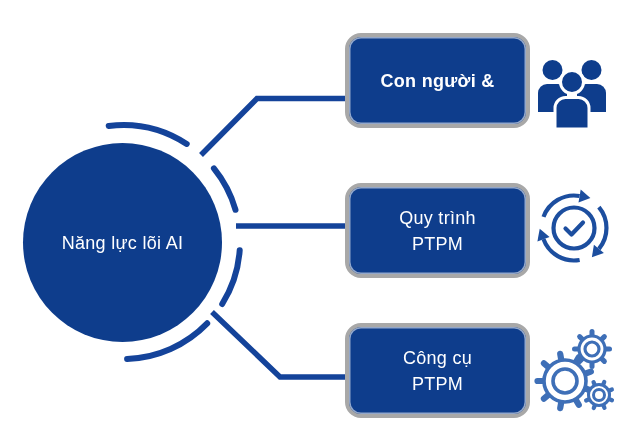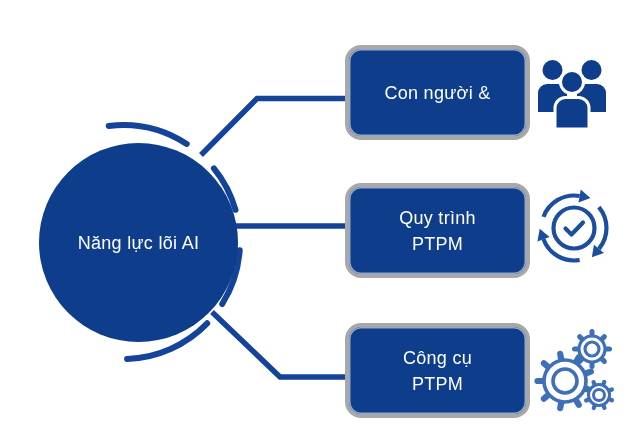--- a/index.html
+++ b/index.html
@@ -8,38 +8,38 @@
     width:626px;height:438px;
     background:#ffffff;
     font-family:"Liberation Sans", sans-serif;
     overflow:hidden;
   }
   svg{display:block;}
   .connector-layer{
     position:absolute;left:0;top:0;width:626px;height:438px;
   }
   .center-circle{
-    position:absolute;left:39px;top:143px;
+    position:absolute;left:23px;top:143px;
     width:199px;height:199px;border-radius:50%;
     background:#0E3D8C;
     display:flex;flex-direction:column;align-items:center;justify-content:center;
     color:#ffffff;text-align:center;
     font-size:18px;line-height:26px;letter-spacing:.3px;
   }
   .node-box{
     position:absolute;left:345px;width:185px;height:95px;
     box-sizing:border-box;
     border:4px solid #A8A8A8;border-radius:16px;
     background:#0E3D8C;
     box-shadow:inset 0 0 0 1.5px rgba(255,255,255,.55);
     display:flex;flex-direction:column;align-items:center;justify-content:center;
     color:#ffffff;text-align:center;
     font-size:18px;line-height:26px;letter-spacing:.3px;
   }
-  .node-box.n0{top:45px;}
+  .node-box.n0{top:33px;font-weight:bold;}
   .node-box.n1{top:183px;text-align:right;}
   .node-box.n2{top:323px;text-align:right;}
   .icon{position:absolute;}
   .icon.people{left:534px;top:54px;}
   .icon.cycle{left:536px;top:189px;}
   .icon.gears{left:532px;top:328px;}
   .label-line{display:block;}
 </style>
 </head>
 <body>

